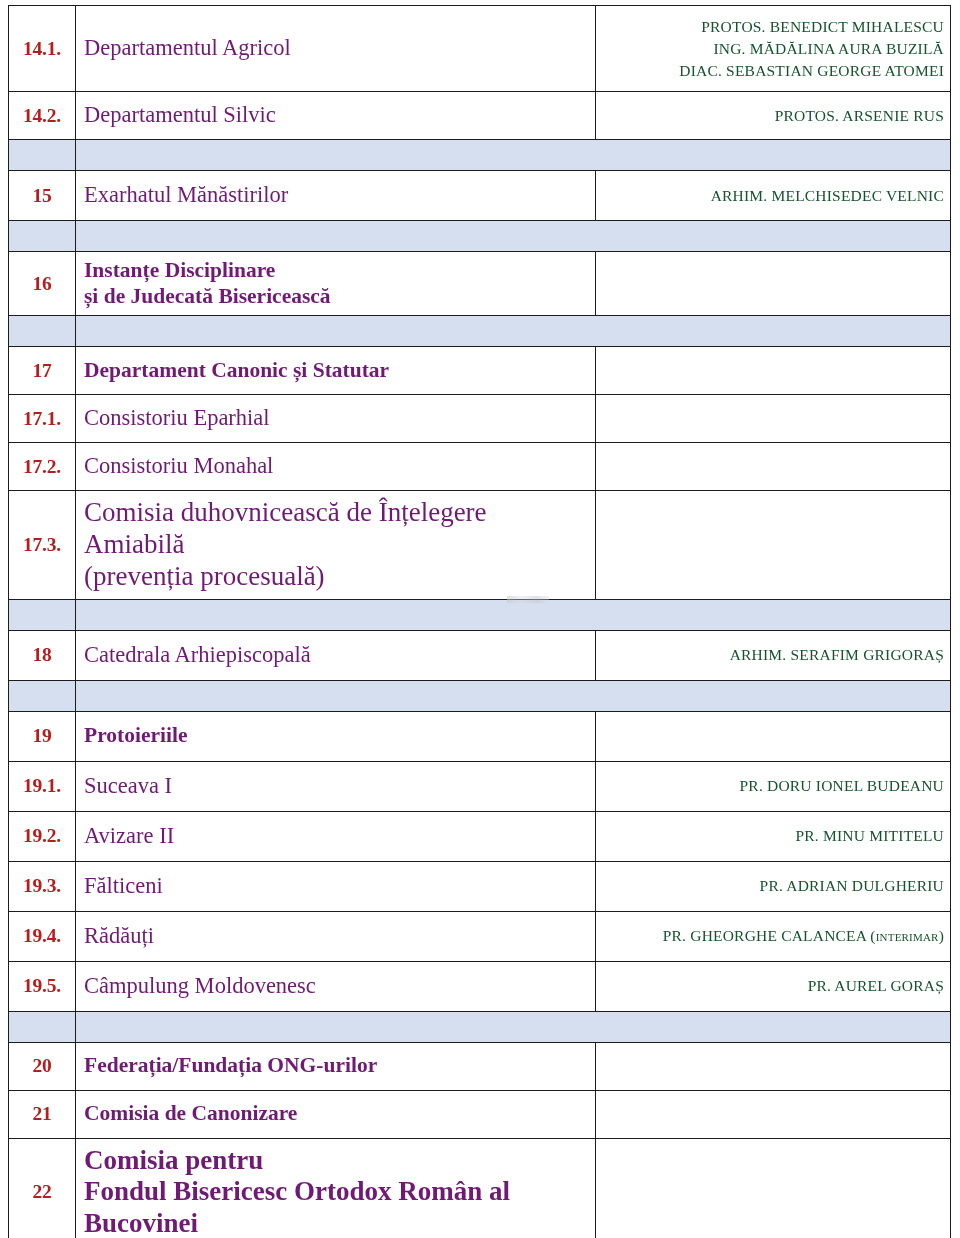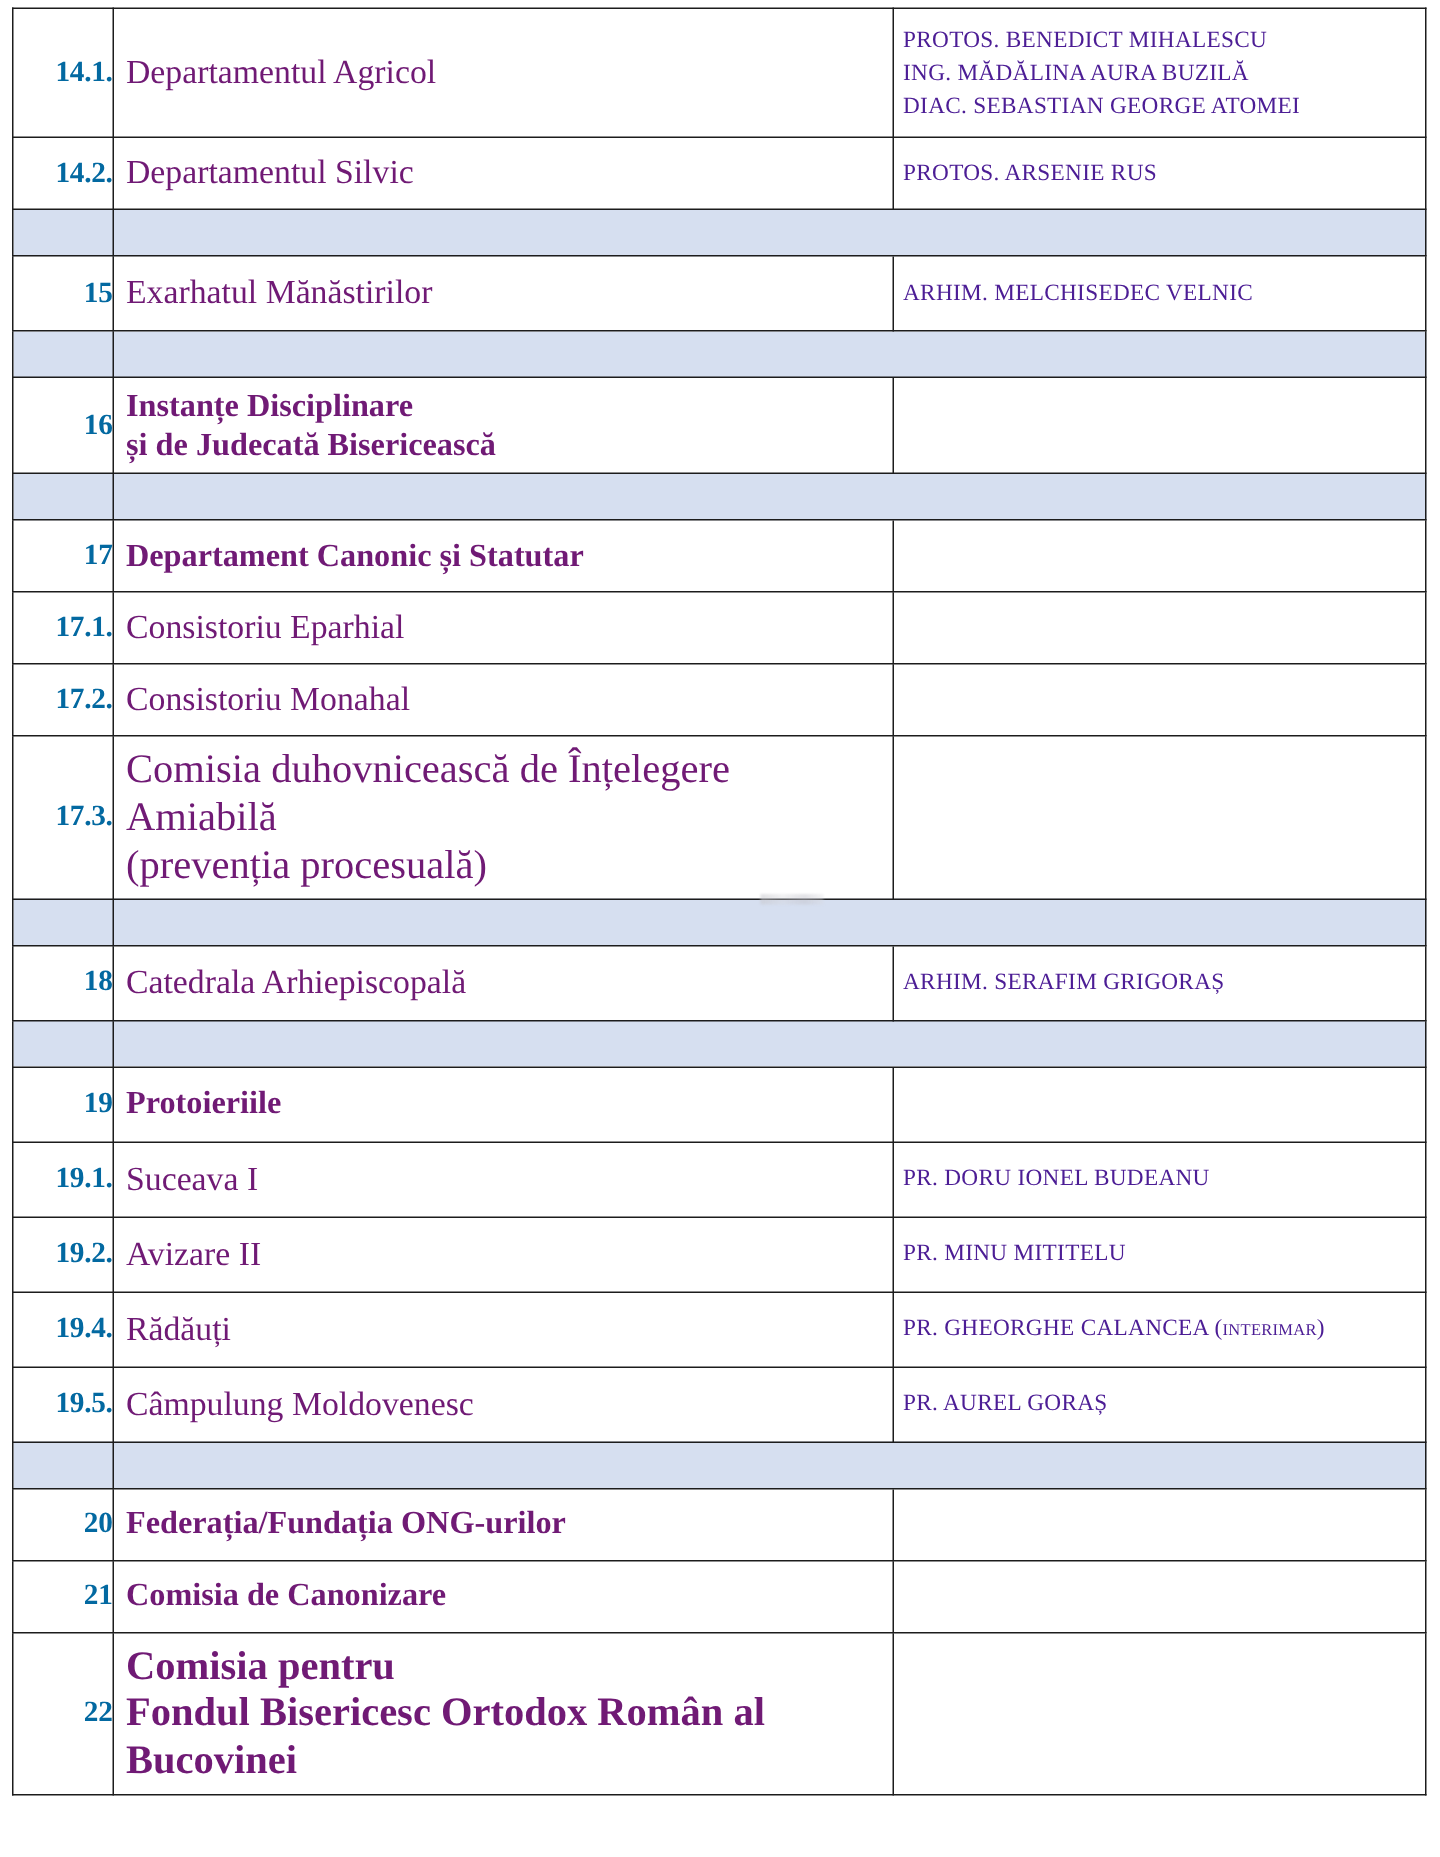--- a/index.html
+++ b/index.html
@@ -37,43 +37,43 @@
 
   td {
     border: 1.6px solid #1c1c1c;
     padding: 0;
     vertical-align: middle;
     background: #ffffff;
   }
 
   
   td.idx {
-    text-align: right;
+    text-align: center;
     font-weight: bold;
     font-size: 19.5px;
     letter-spacing: -0.2px;
-    color: #0369a1;
+    color: #b91c1c;
     padding: 2px 0;
   }
 
   
   td.name {
     font-size: 22.5px;
     color: #701a75;
     line-height: 1.18;
     padding: 6px 8px;
   }
   td.name.bold { font-weight: bold; font-size: 21.5px; }
   td.name.small { font-size: 27px; }
 
   
   td.person {
-    text-align: left;
+    text-align: right;
     font-size: 15.5px;
-    color: #4c1d95;
+    color: #14532d;
     line-height: 1.42;
     padding: 5px 6px;
     font-variant: small-caps;
     letter-spacing: 0.2px;
   }
   td.person .nm { display: block; white-space: nowrap; }
 
   
   tr.spacer td {
     background: #d6dff0;
@@ -213,20 +213,27 @@
           </td>
         </tr>
         <tr style="height: 50px;">
           <td class="idx">19.2.</td>
           <td class="name">Avizare II</td>
           <td class="person">
             <span class="nm">PR. MINU MITITELU</span>
           </td>
         </tr>
         <tr style="height: 50px;">
+          <td class="idx">19.3.</td>
+          <td class="name">Fălticeni</td>
+          <td class="person">
+            <span class="nm">PR. ADRIAN DULGHERIU</span>
+          </td>
+        </tr>
+        <tr style="height: 50px;">
           <td class="idx">19.4.</td>
           <td class="name">Rădăuți</td>
           <td class="person">
             <span class="nm">PR. GHEORGHE CALANCEA (interimar)</span>
           </td>
         </tr>
         <tr style="height: 50px;">
           <td class="idx">19.5.</td>
           <td class="name">Câmpulung Moldovenesc</td>
           <td class="person">

